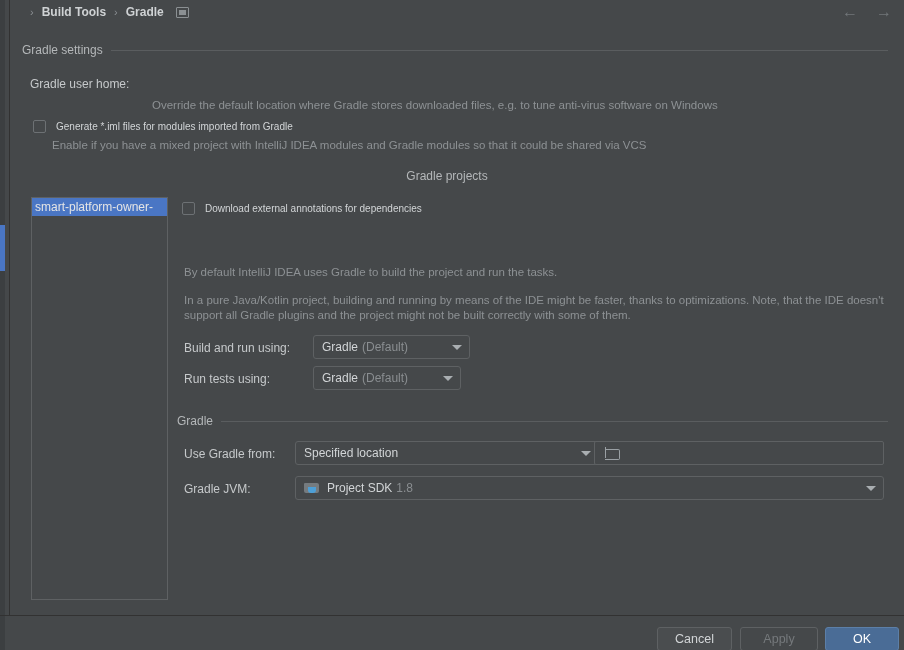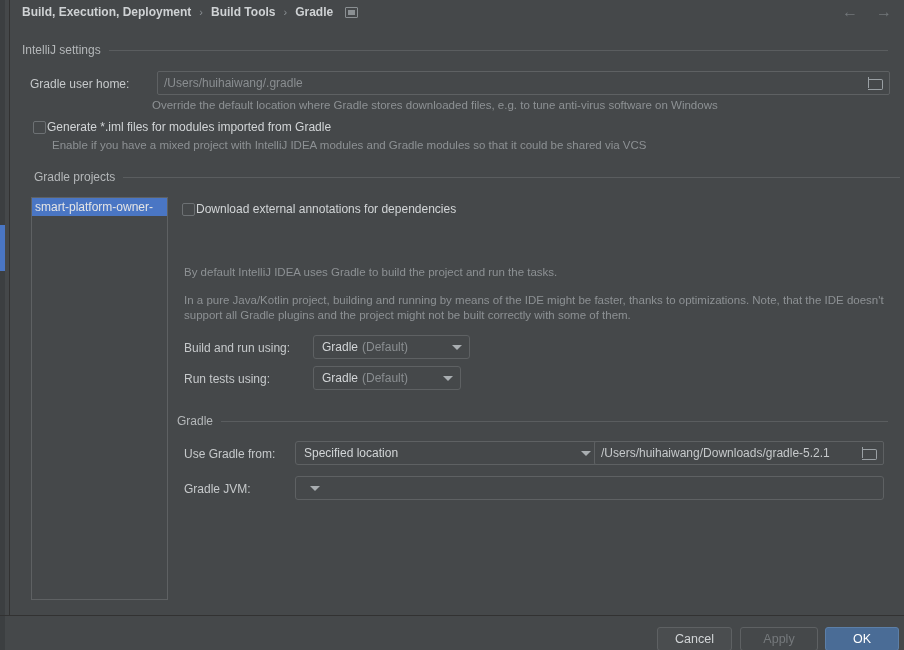--- a/index.html
+++ b/index.html
@@ -114,21 +114,21 @@
   }
 
   
   .cb-row { position: absolute; display: flex; align-items: center; }
   .cb {
     width: 13px; height: 13px; flex: 0 0 auto;
     border: 1px solid #6d7174; border-radius: 2px;
     background: #45484a;
   }
   .cb-label {
-    margin-left: 1px; font-size: 12px; color: #d2d5d7; white-space: nowrap;
+    margin-left: 10px; font-size: 10px; color: #d2d5d7; white-space: nowrap;
   }
 
   
   .combo {
     position: absolute;
     background: #45484a;
     border: 1px solid #5e6163;
     border-radius: 3px;
     display: flex; align-items: center;
     padding: 0 4px 0 8px;
@@ -202,52 +202,47 @@
 <body>
 
 <div id="root">
 
   <div class="left-rail">
     <div class="left-rail-thumb"></div>
   </div>
   <div class="left-divider"></div>
 
   <div class="breadcrumb">
-    <span class="crumb">Build, Execution, Deployment</span>
     <span class="crumb-sep">›</span>
     <span class="crumb">Build Tools</span>
     <span class="crumb-sep">›</span>
     <span class="crumb">Gradle</span>
     <span class="reset-icon"></span>
   </div>
 
   <div class="nav-arrows">
     <span class="nav-arrow">←</span>
     <span class="nav-arrow">→</span>
   </div>
 
   <div class="group" style="left:22px; top:42px; width:866px;">
-    <span class="group-title">IntelliJ settings</span>
+    <span class="group-title">Gradle settings</span>
     <span class="group-line"></span>
   </div>
 
   <span class="lbl" style="left:30px; top:77px;">Gradle user home:</span>
-  <div class="field" style="left:157px; top:71px; width:733px;">
-    <span class="val placeholder">/Users/huihaiwang/.gradle</span>
-    <span class="folder-icon"></span>
-  </div>
   <span class="hint" style="left:152px; top:99px;">Override the default location where Gradle stores downloaded files, e.g. to tune anti-virus software on Windows</span>
 
   <div class="cb-row" style="left:33px; top:120px;">
     <span class="cb"></span>
     <span class="cb-label">Generate *.iml files for modules imported from Gradle</span>
   </div>
   <span class="hint" style="left:52px; top:139px;">Enable if you have a mixed project with IntelliJ IDEA modules and Gradle modules so that it could be shared via VCS</span>
 
-  <div class="group" style="left:34px; top:169px; width:866px;">
+  <div class="group" style="left:18px; top:169px; width:866px;flex-direction:column;">
     <span class="group-title">Gradle projects</span>
     <span class="group-line"></span>
   </div>
 
   <div class="list-panel" style="left:31px; top:197px; width:137px; height:403px;">
     <div class="list-item selected">smart-platform-owner-</div>
   </div>
 
   <div class="cb-row" style="left:182px; top:202px;">
     <span class="cb"></span>
@@ -282,26 +277,30 @@
     <span class="group-line"></span>
   </div>
 
   <span class="lbl" style="left:184px; top:447px;">Use Gradle from:</span>
   <div class="combo" style="left:295px; top:441px; width:304px;">
     <span class="ctext">Specified location</span>
     <span class="caret"></span>
   </div>
 
   <div class="field" style="left:594px; top:441px; width:290px;">
-    <span class="val">/Users/huihaiwang/Downloads/gradle-5.2.1</span>
     <span class="folder-icon"></span>
   </div>
 
   <span class="lbl" style="left:184px; top:482px;">Gradle JVM:</span>
   <div class="combo" style="left:295px; top:476px; width:589px;">
+    <span class="ctext">
+      <span class="jdk-icon"></span>
+      <span>Project SDK</span>
+      <span class="cdim">1.8</span>
+    </span>
     <span class="caret"></span>
   </div>
 
   <div class="footer-sep"></div>
   <div class="btn" style="left:657px; top:627px; width:75px;">Cancel</div>
   <div class="btn disabled" style="left:740px; top:627px; width:78px;">Apply</div>
   <div class="btn primary" style="left:825px; top:627px; width:74px;">OK</div>
 
 </div>
 

